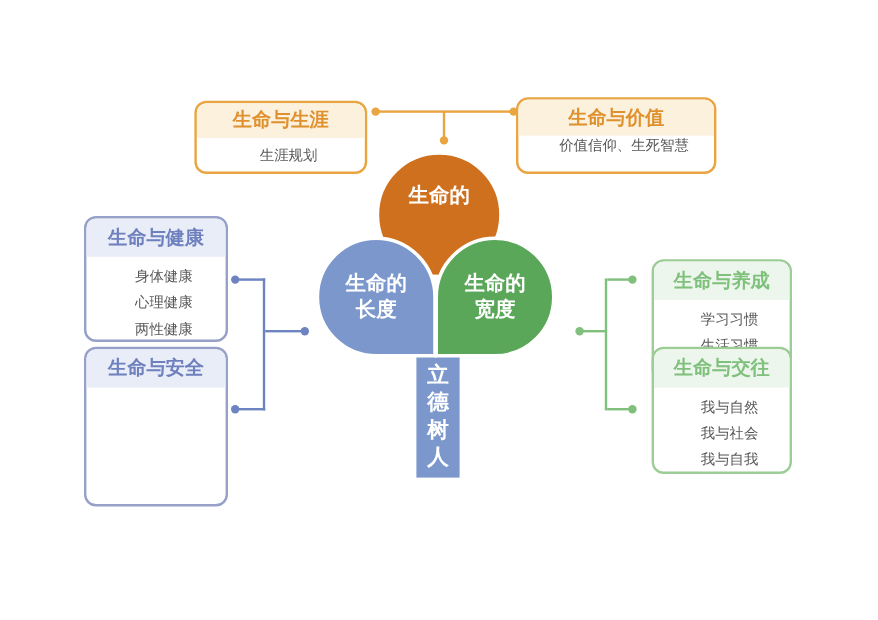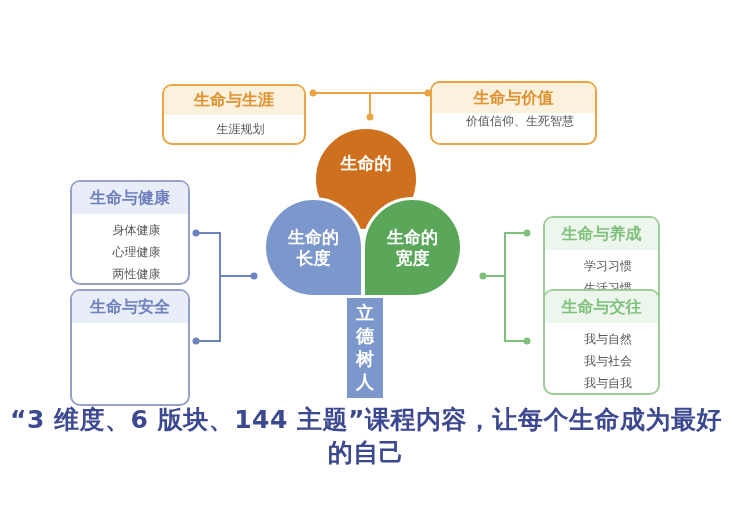--- a/index.html
+++ b/index.html
@@ -19,21 +19,21 @@
   .box.green { border:2px solid #9CCD97; }
   .box.green .hd { background:#EDF6EC; color:#7FC07C; }
   .bd.single { display:flex; align-items:center; justify-content:center; }
   .bd.lines { padding-top:5px; line-height:22px; }
   
   .b-career { left:162px; top:84px; width:144px; height:61px; }
   .b-career .hd { height:29px; }  .b-career .bd { height:28px; }
   .b-value { left:430px; top:81px; width:167px; height:64px; }
   .b-value .hd { height:30px; }   .b-value .bd { height:16px; }
   .b-health { left:70px; top:180px; width:120px; height:105px; }
-  .b-safety { left:70px; top:289px; width:120px; height:117px; }
+  .b-safety { left:70px; top:289px; width:120px; height:133px; }
   .b-habit  { left:543px; top:180px; width:117px; height:103px;margin-top:36px; }
   .b-social { left:543px; top:289px; width:117px; height:106px; }
   .b-health .hd, .b-safety .hd, .b-habit .hd, .b-social .hd { height:32px; }
   
   .petal { position:absolute; border:3px solid #fff; }
   .petal-top  { left:313px; top:126px; width:106px; height:106px; border-radius:50%; background:#CF701E; z-index:1; }
   .petal-left { left:263px; top:197px; width:101px; height:101px; border-radius:50% 50% 0 50%; background:#7B97CC; z-index:2; }
   .petal-right{ left:362px; top:197px; width:101px; height:101px; border-radius:50% 50% 50% 0; background:#5BA75A; z-index:2; }
   .petal-label { position:absolute; left:0; right:0; text-align:center; color:#fff; font-weight:bold; font-size:17px; line-height:21px; }
   .petal-top .petal-label { top:24px; }
@@ -136,15 +136,14 @@
       <div>长度</div>
     </div>
   </div>
   <div class="petal petal-right">
     <div class="petal-label">
       <div>生命的</div>
       <div>宽度</div>
     </div>
   </div>
 
-  <div class="caption">“3 维度、6 版块、144 主题”课程内容，让每个生命成为最好的自己</div>
 
 </div>
 
 </body></html>

